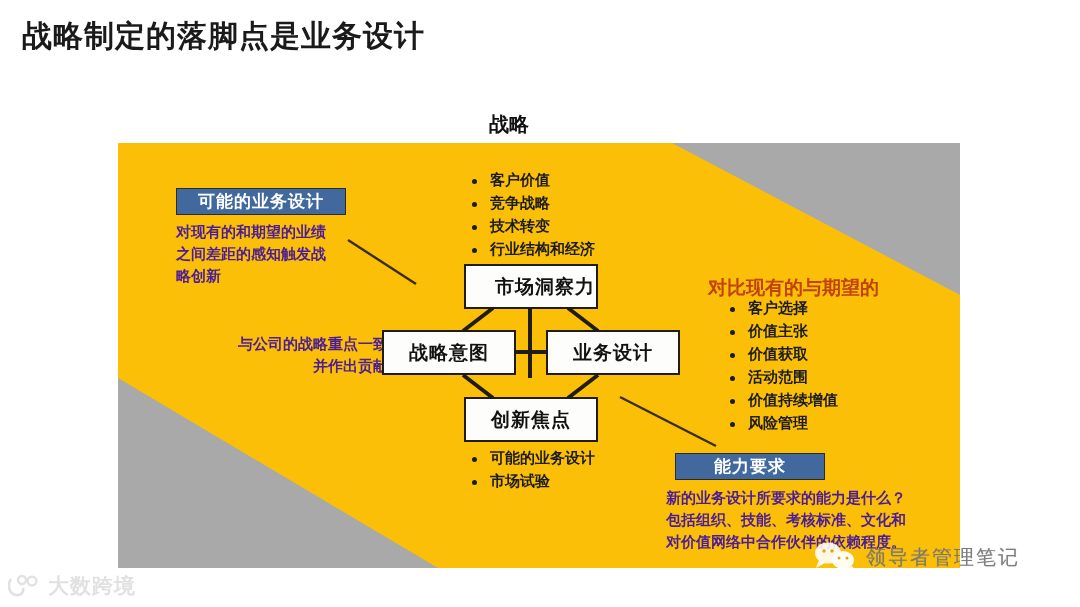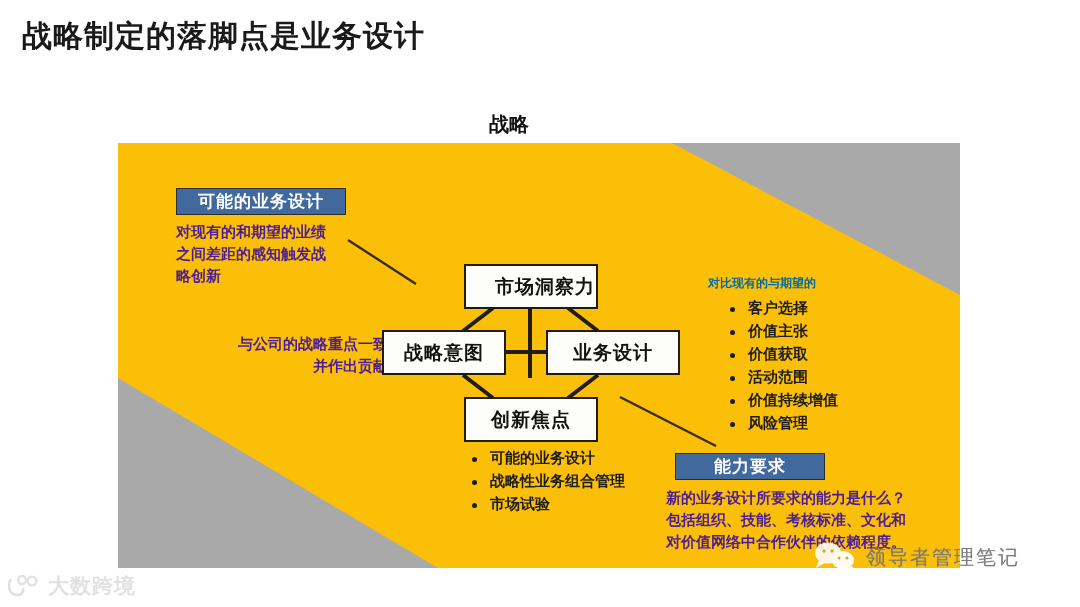--- a/index.html
+++ b/index.html
@@ -111,22 +111,22 @@
     position: absolute;
     left: 4px;
     top: 10px;
     width: 5px;
     height: 5px;
     border-radius: 50%;
     background: #1c1c1c;
   }
   .list-heading {
     position: absolute;
-    color: #0369a1;
-    font-size: 12px;
+    color: #c2410c;
+    font-size: 19px;
     font-family: "DejaVu Serif", "Liberation Serif", serif;
     font-weight: bold;
     white-space: nowrap;
   }
   
   .node-box {
     position: absolute;
     background: #fdfdfb;
     border: 2px solid #211c10;
     display: flex;
@@ -206,47 +206,52 @@
       <line x1="480" y1="232" x2="450" y2="255" stroke="#211c10" stroke-width="4"></line>
     </svg>
 
     <div class="layer">
 
       <div class="blue-banner" style="left:58px; top:45px; width:168px;">可能的业务设计</div>
       <div class="body-text" style="left:58px; top:78px;">对现有的和期望的业绩</div>
       <div class="body-text" style="left:58px; top:100px;">之间差距的感知触发战</div>
       <div class="body-text" style="left:58px; top:122px;">略创新</div>
 
+      <ul class="bullet-list" style="left:350px; top:26px;">
+        <li>客户价值</li>
+        <li>竞争战略</li>
+        <li>技术转变</li>
+        <li>行业结构和经济</li>
+      </ul>
 
       <div class="body-text" style="left:80px; top:212px; width:190px; text-align:right;">并作出贡献</div>
       <div class="body-text" style="left:80px; top:190px; width:190px; text-align:right;">与公司的战略重点一致</div>
 
       <div class="list-heading" style="left:590px; top:132px;">对比现有的与期望的</div>
       <ul class="bullet-list" style="left:608px; top:154px;">
         <li>客户选择</li>
         <li>价值主张</li>
         <li>价值获取</li>
         <li>活动范围</li>
         <li>价值持续增值</li>
         <li>风险管理</li>
       </ul>
 
       <ul class="bullet-list" style="left:350px; top:304px;">
         <li>可能的业务设计</li>
-        <li>战略性业务组合管理</li>
         <li>市场试验</li>
       </ul>
 
       <div class="blue-banner" style="left:557px; top:310px; width:148px;">能力要求</div>
       <div class="body-text" style="left:548px; top:344px;">新的业务设计所要求的能力是什么？</div>
       <div class="body-text" style="left:548px; top:366px;">包括组织、技能、考核标准、文化和</div>
       <div class="body-text" style="left:548px; top:388px;">对价值网络中合作伙伴的依赖程度。</div>
 
       <div class="node-box" style="left:346px; top:121px; width:134px; height:45px;padding-left:28px;">市场洞察力</div>
-      <div class="node-box" style="left:264px; top:187px; width:124px; height:45px;">战略意图</div>
+      <div class="node-box" style="left:264px; top:187px; width:134px; height:45px;">战略意图</div>
       <div class="node-box" style="left:428px; top:187px; width:134px; height:45px;">业务设计</div>
       <div class="node-box" style="left:346px; top:254px; width:134px; height:45px;">创新焦点</div>
 
     </div>
   </div>
 
   <div id="wm-left">
     <svg width="34" height="22" viewBox="0 0 34 22">
       <path d="M3 4 C-1 10, 1 19, 8 20 C13 21, 16 17, 15 13" fill="none" stroke="#c9c9c9" stroke-width="2.6"></path>
       <circle cx="14" cy="5" r="4" fill="none" stroke="#c9c9c9" stroke-width="2.4"></circle>

